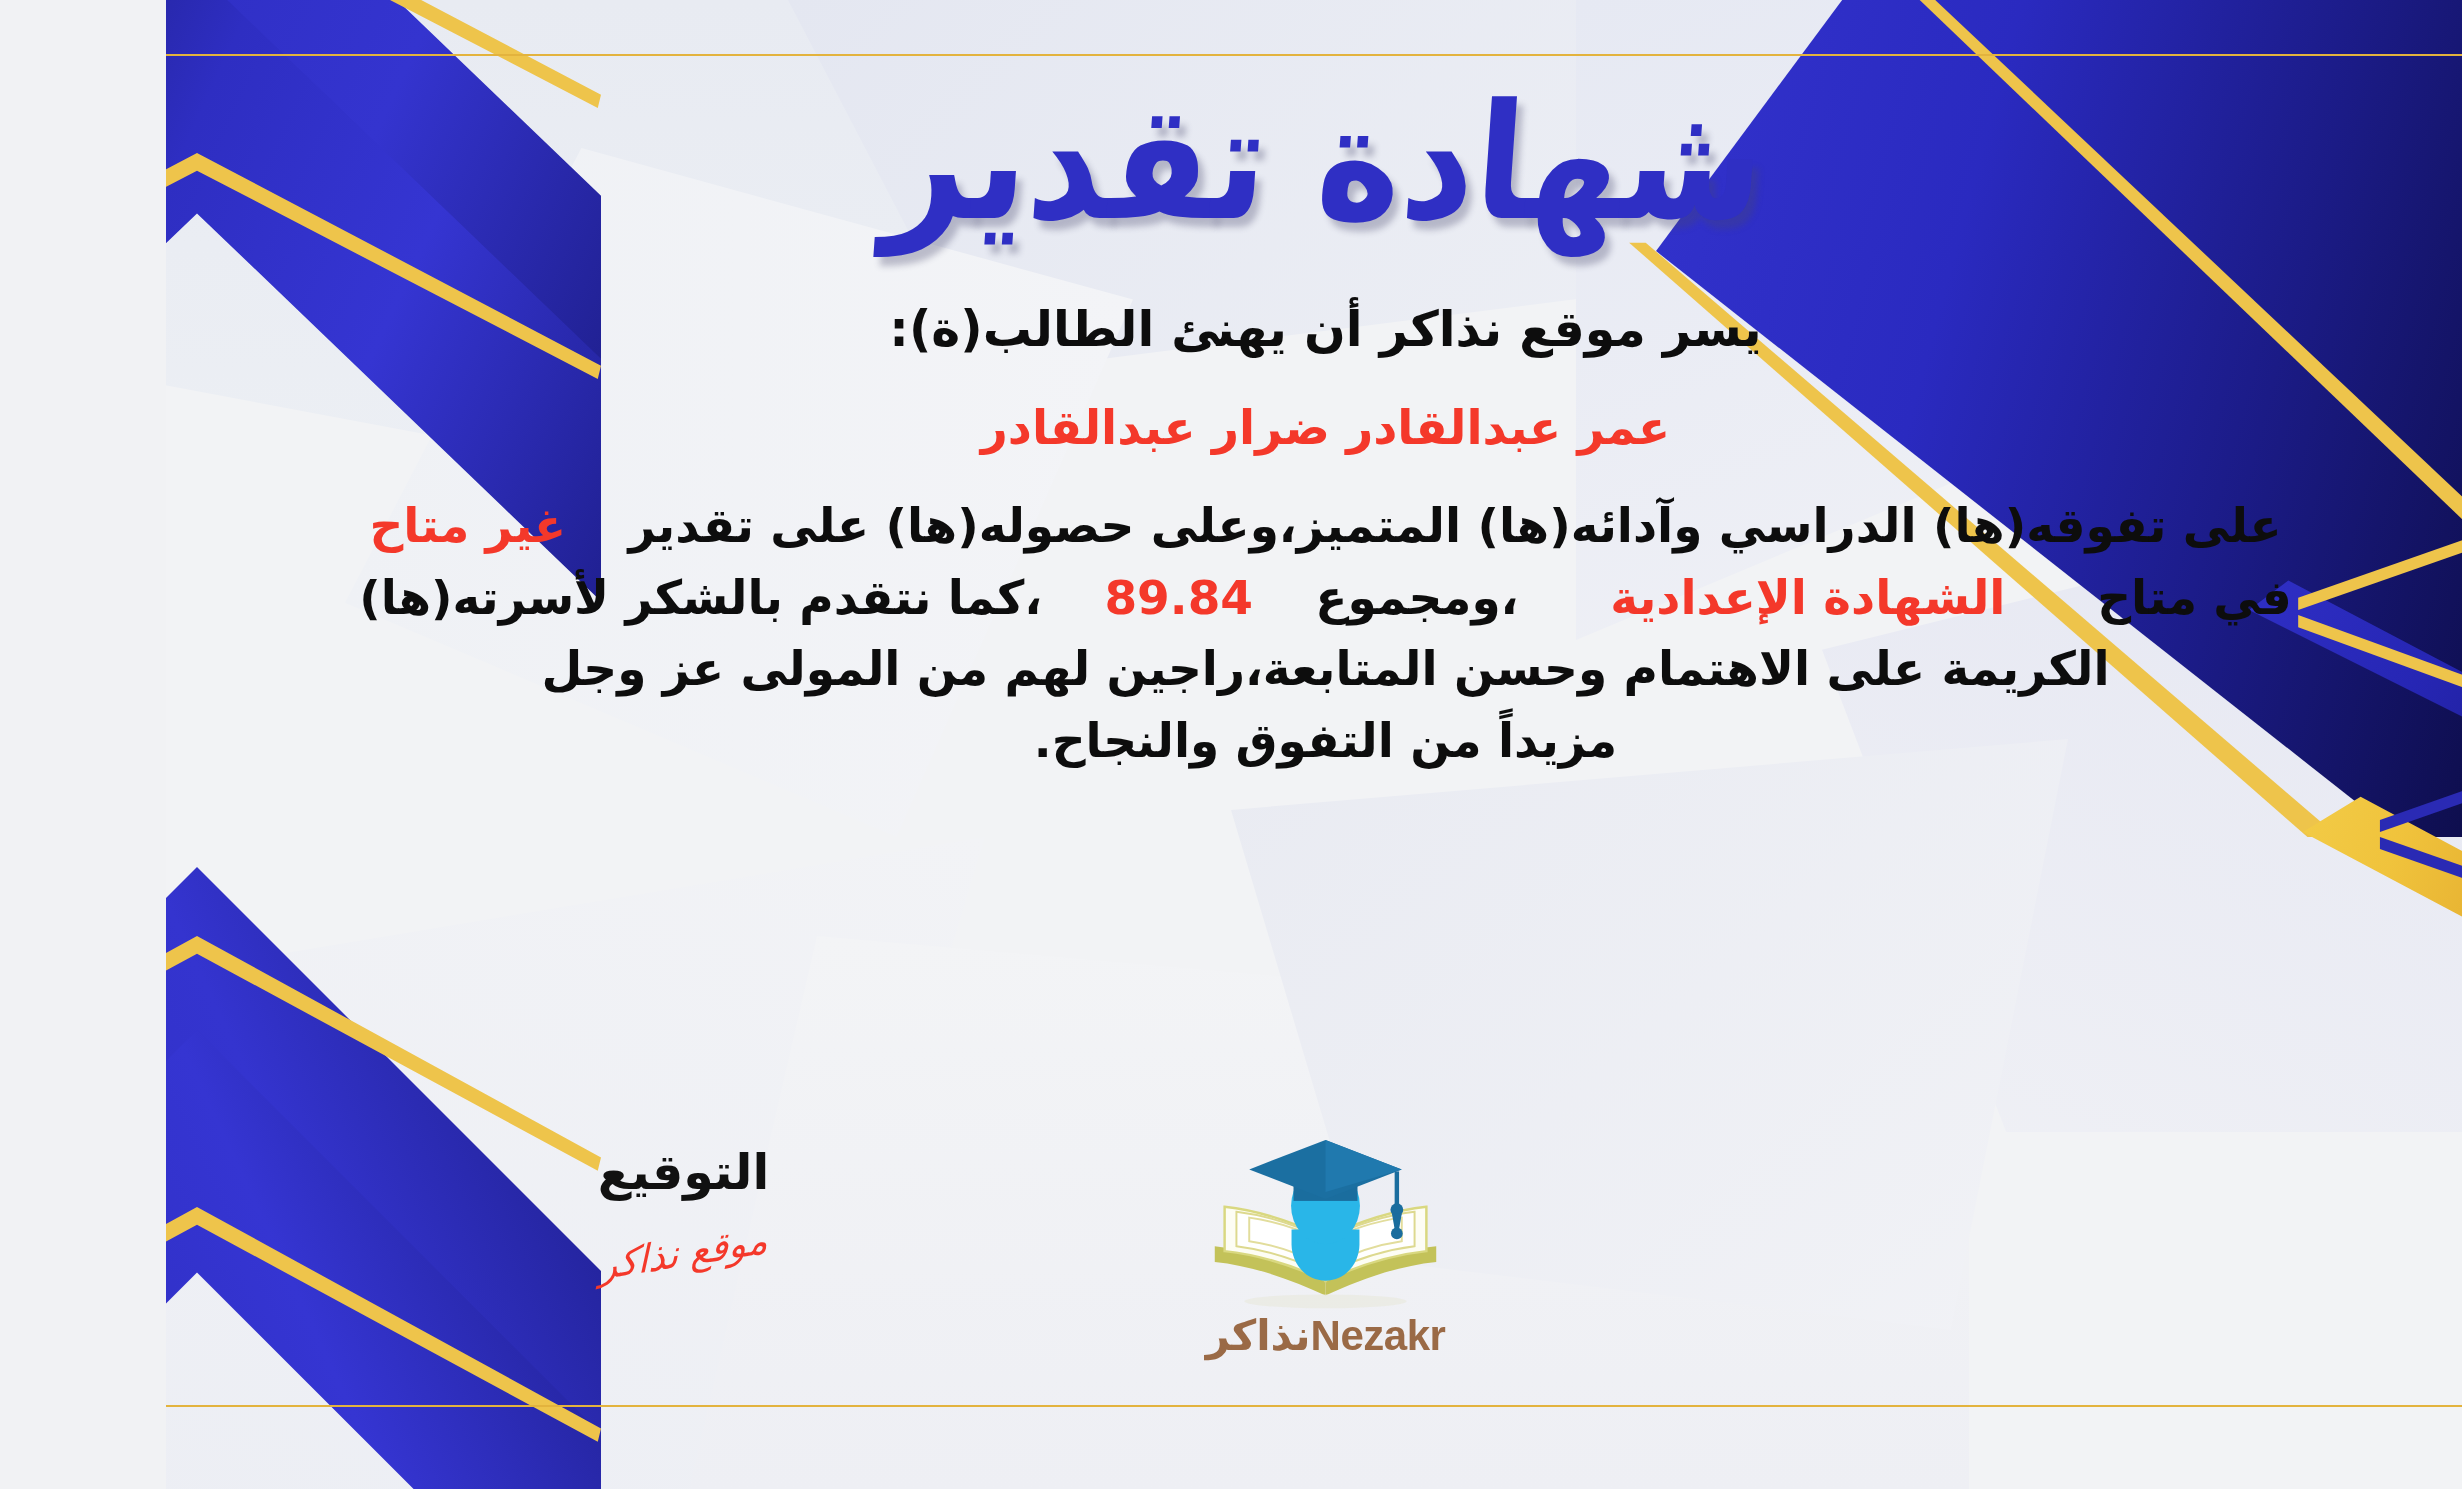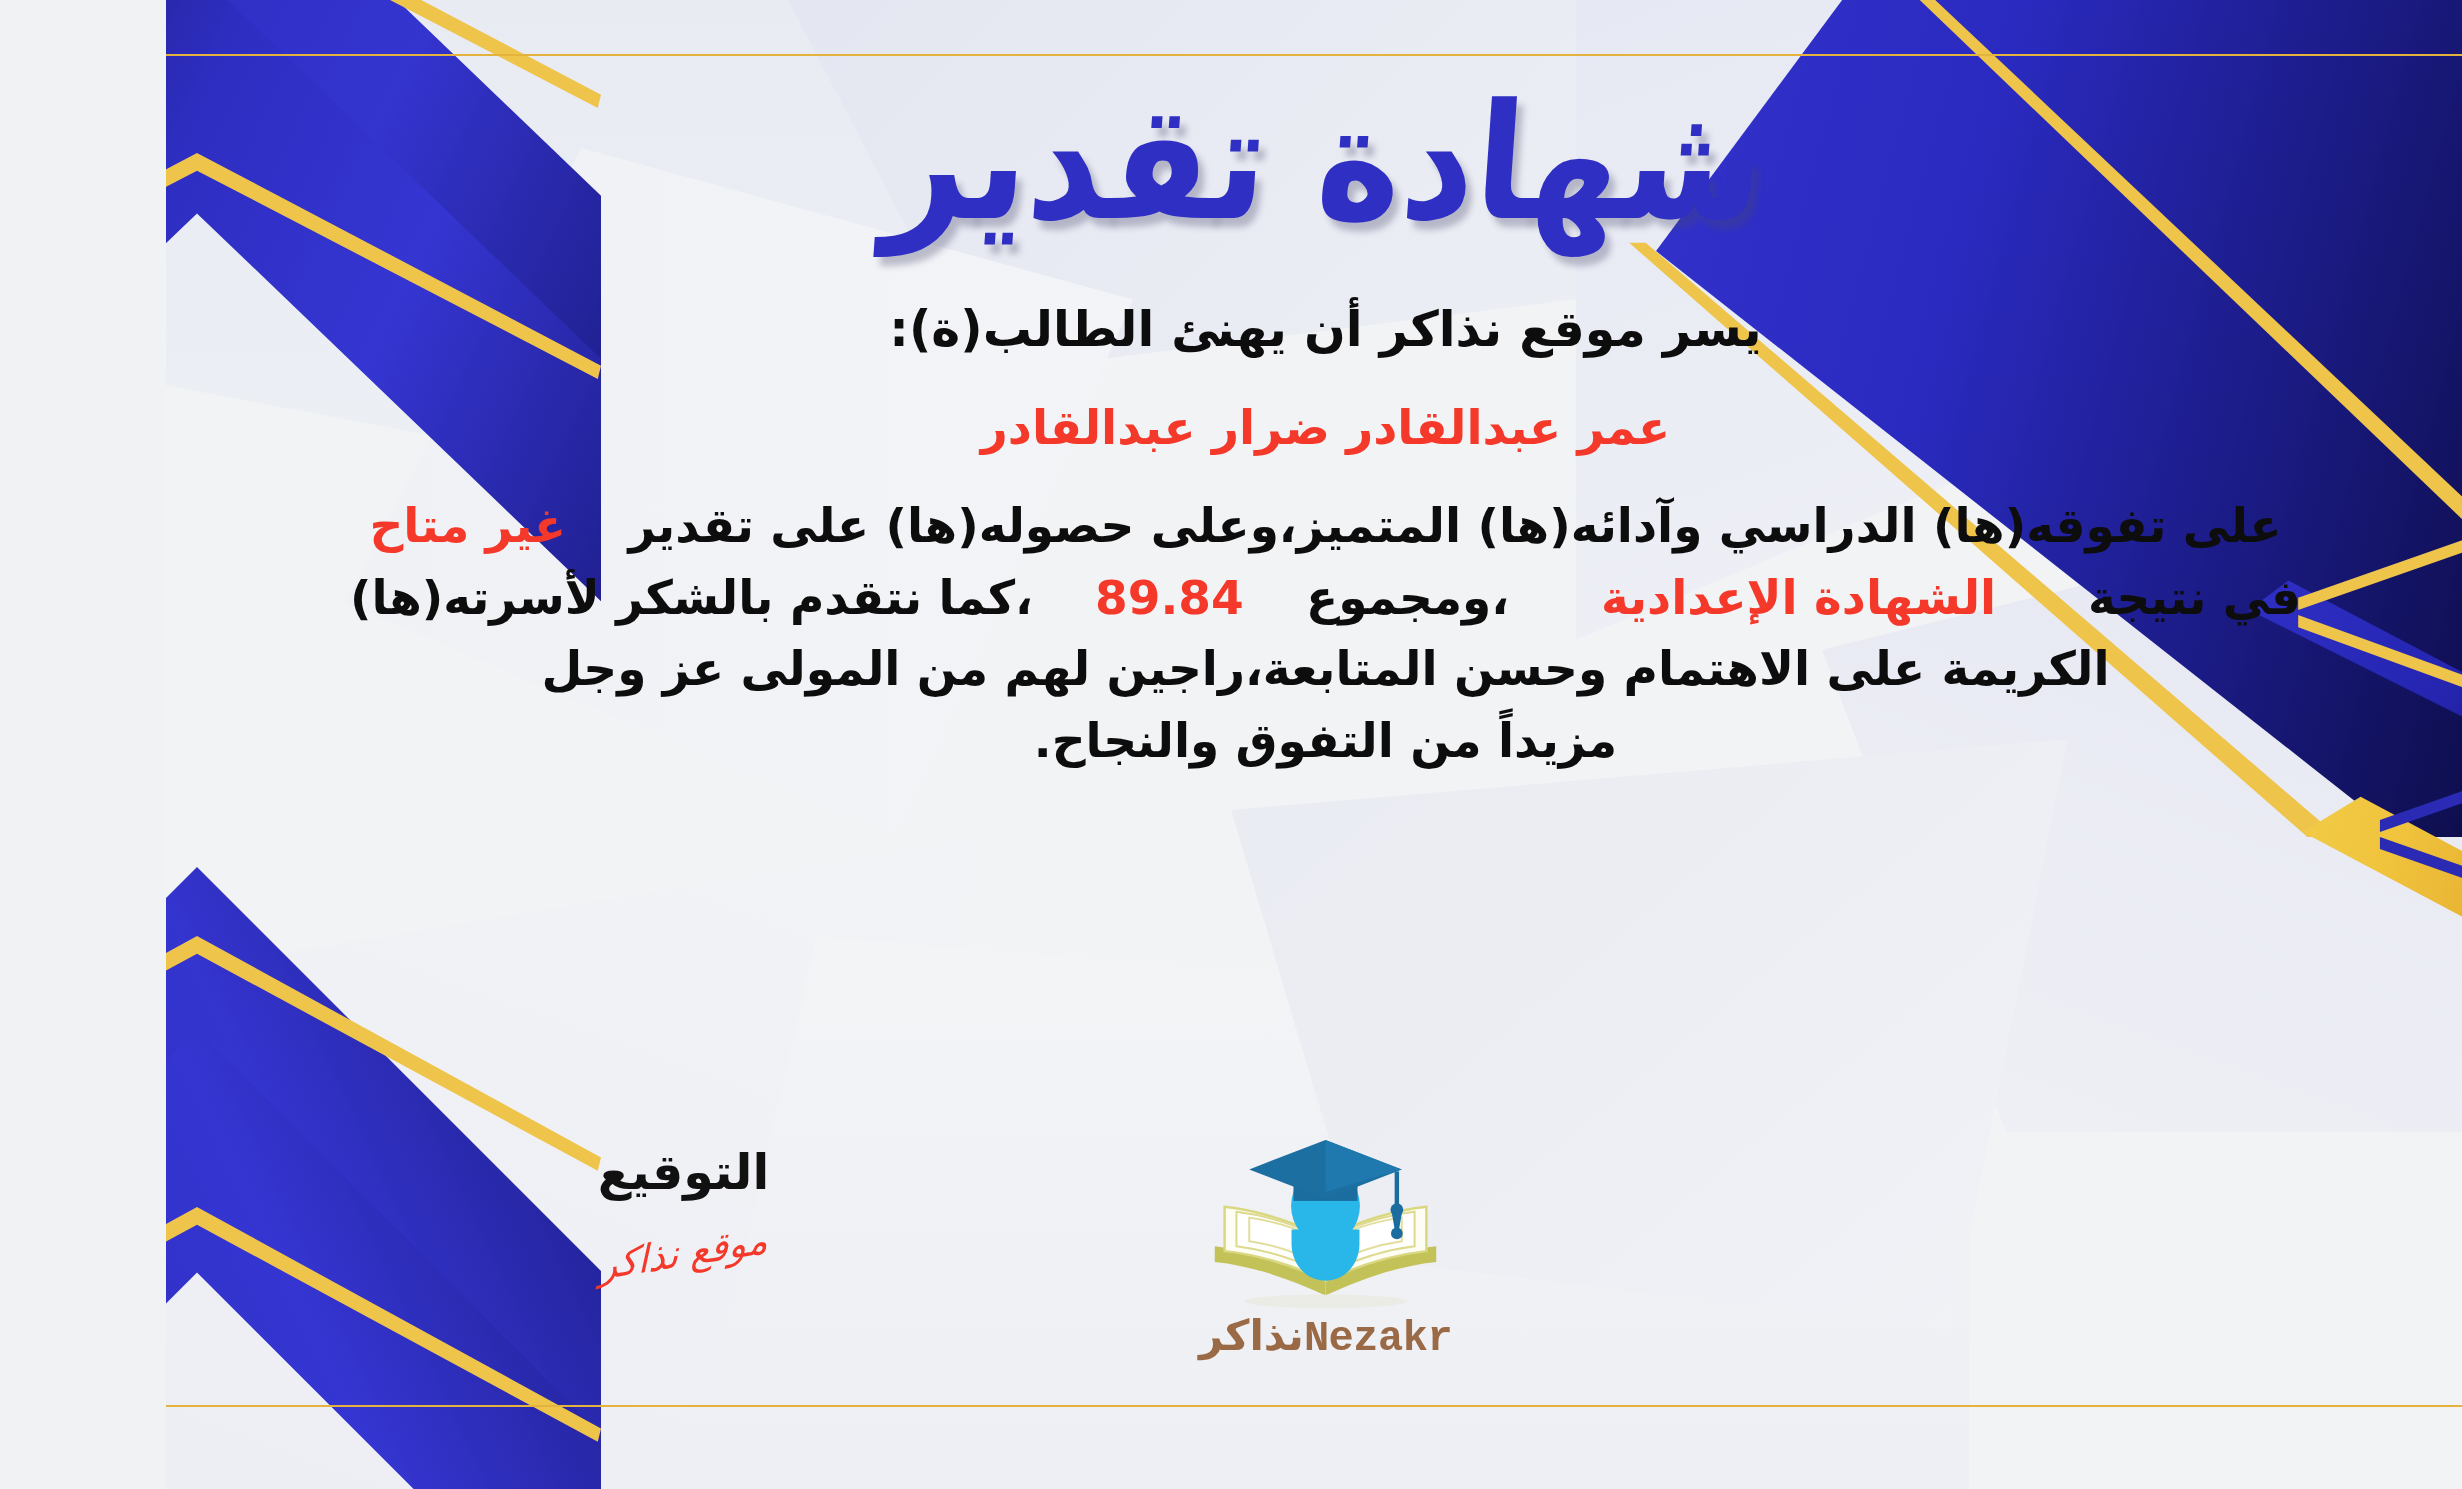--- a/index.html
+++ b/index.html
@@ -282,21 +282,21 @@
   #logo-text {
     position:absolute; left:0; top:182px; width:443px;
     text-align:center;
     font-size:42px;
     font-weight:bold;
     color:#9a6a46;
     letter-spacing:-0.5px;
     white-space:nowrap;
     line-height:1;
   }
-  #logo-text .lat { font-family:Liberation Mono, monospace; }
+  #logo-text .lat { font-family:Liberation Sans, sans-serif; }
 
   
   .nosel { user-select:none; }
 </style>
 </head>
 <body>
 
 <div id="certificate">
 
   <div class="bg-layer">
@@ -356,21 +356,21 @@
 
       <div id="para">
 
         <div class="row">
           <span>على تفوقه(ها) الدراسي وآدائه(ها) المتميز،وعلى حصوله(ها) على تقدير</span>
           <span class="gap-sm"></span>
           <span class="red">غير متاح</span>
         </div>
 
         <div class="row">
-          <span>في نتيجة</span>
+          <span>في متاح</span>
           <span class="gap-md"></span>
           <span class="red">الشهادة الإعدادية</span>
           <span class="gap-md"></span>
           <span>،ومجموع</span>
           <span class="gap-sm"></span>
           <span class="red">89.84</span>
           <span class="gap-sm"></span>
           <span>،كما نتقدم بالشكر لأسرته(ها)</span>
         </div>
 

